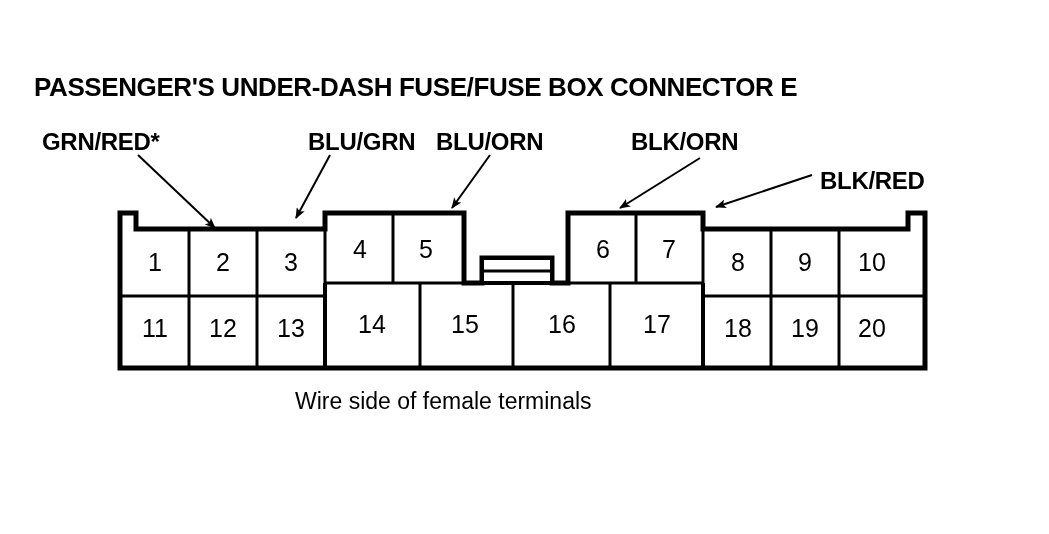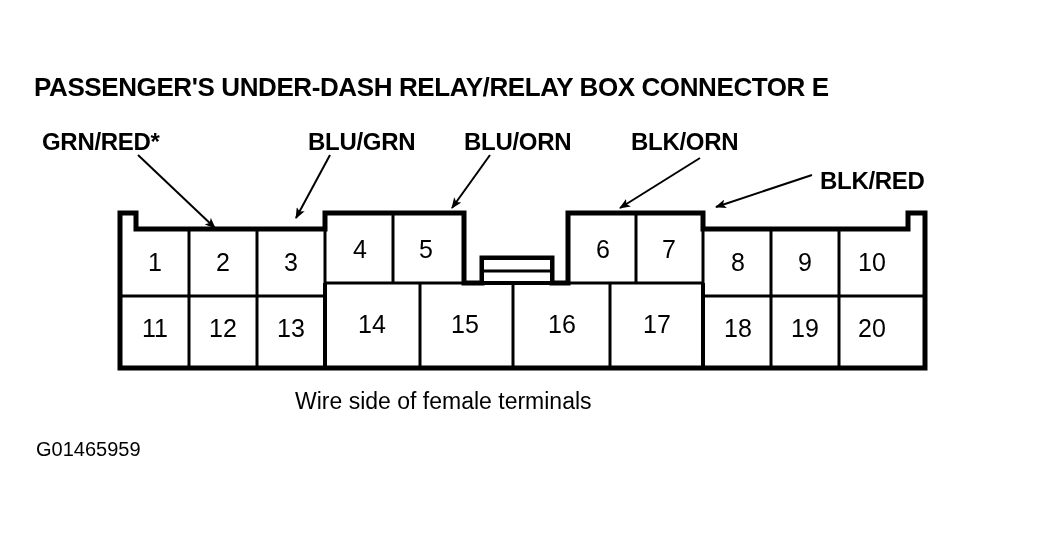--- a/index.html
+++ b/index.html
@@ -65,25 +65,25 @@
     fill: #000000;
     text-anchor: middle;
     dominant-baseline: middle;
   }
 </style>
 </head>
 <body>
 
 <div id="page">
 
-  <div class="title">PASSENGER'S UNDER-DASH RELAY/RELAY BOX CONNECTOR E</div>
+  <div class="title">PASSENGER'S UNDER-DASH FUSE/FUSE BOX CONNECTOR E</div>
 
   <div class="wire-label" style="left:42px; top:128px;text-align:center;">GRN/RED*</div>
   <div class="wire-label" style="left:260px; top:128px;margin-left:48px;">BLU/GRN</div>
-  <div class="wire-label" style="left:464px; top:128px;">BLU/ORN</div>
+  <div class="wire-label" style="left:436px; top:128px;">BLU/ORN</div>
   <div class="wire-label" style="left:820px; top:167px;">BLK/RED</div>
   <div class="wire-label" style="left:631px; top:128px;">BLK/ORN</div>
 
   <svg id="connector-svg" width="1049" height="534" viewBox="0 0 1049 534">
 
     <defs>
       <marker id="arrowhead" markerWidth="11" markerHeight="9" refX="10" refY="4.5" orient="auto" markerUnits="userSpaceOnUse">
         <path d="M0,0 L11,4.5 L0,9 L2.6,4.5 Z" fill="#000000"></path>
       </marker>
     </defs>
@@ -175,15 +175,14 @@
       <line x1="138" y1="155" x2="215" y2="228" stroke="#000000" stroke-width="2" marker-end="url(#arrowhead)"></line>
       <line x1="330" y1="155" x2="296" y2="218" stroke="#000000" stroke-width="2" marker-end="url(#arrowhead)"></line>
       <line x1="490" y1="155" x2="452" y2="208" stroke="#000000" stroke-width="2" marker-end="url(#arrowhead)"></line>
       <line x1="700" y1="158" x2="620" y2="208" stroke="#000000" stroke-width="2" marker-end="url(#arrowhead)"></line>
       <line x1="812" y1="175" x2="716" y2="207" stroke="#000000" stroke-width="2" marker-end="url(#arrowhead)"></line>
     </g>
   </svg>
 
   <div class="caption">Wire side of female terminals</div>
 
-  <div class="refcode">G01465959</div>
 
 </div>
 
 </body></html>

